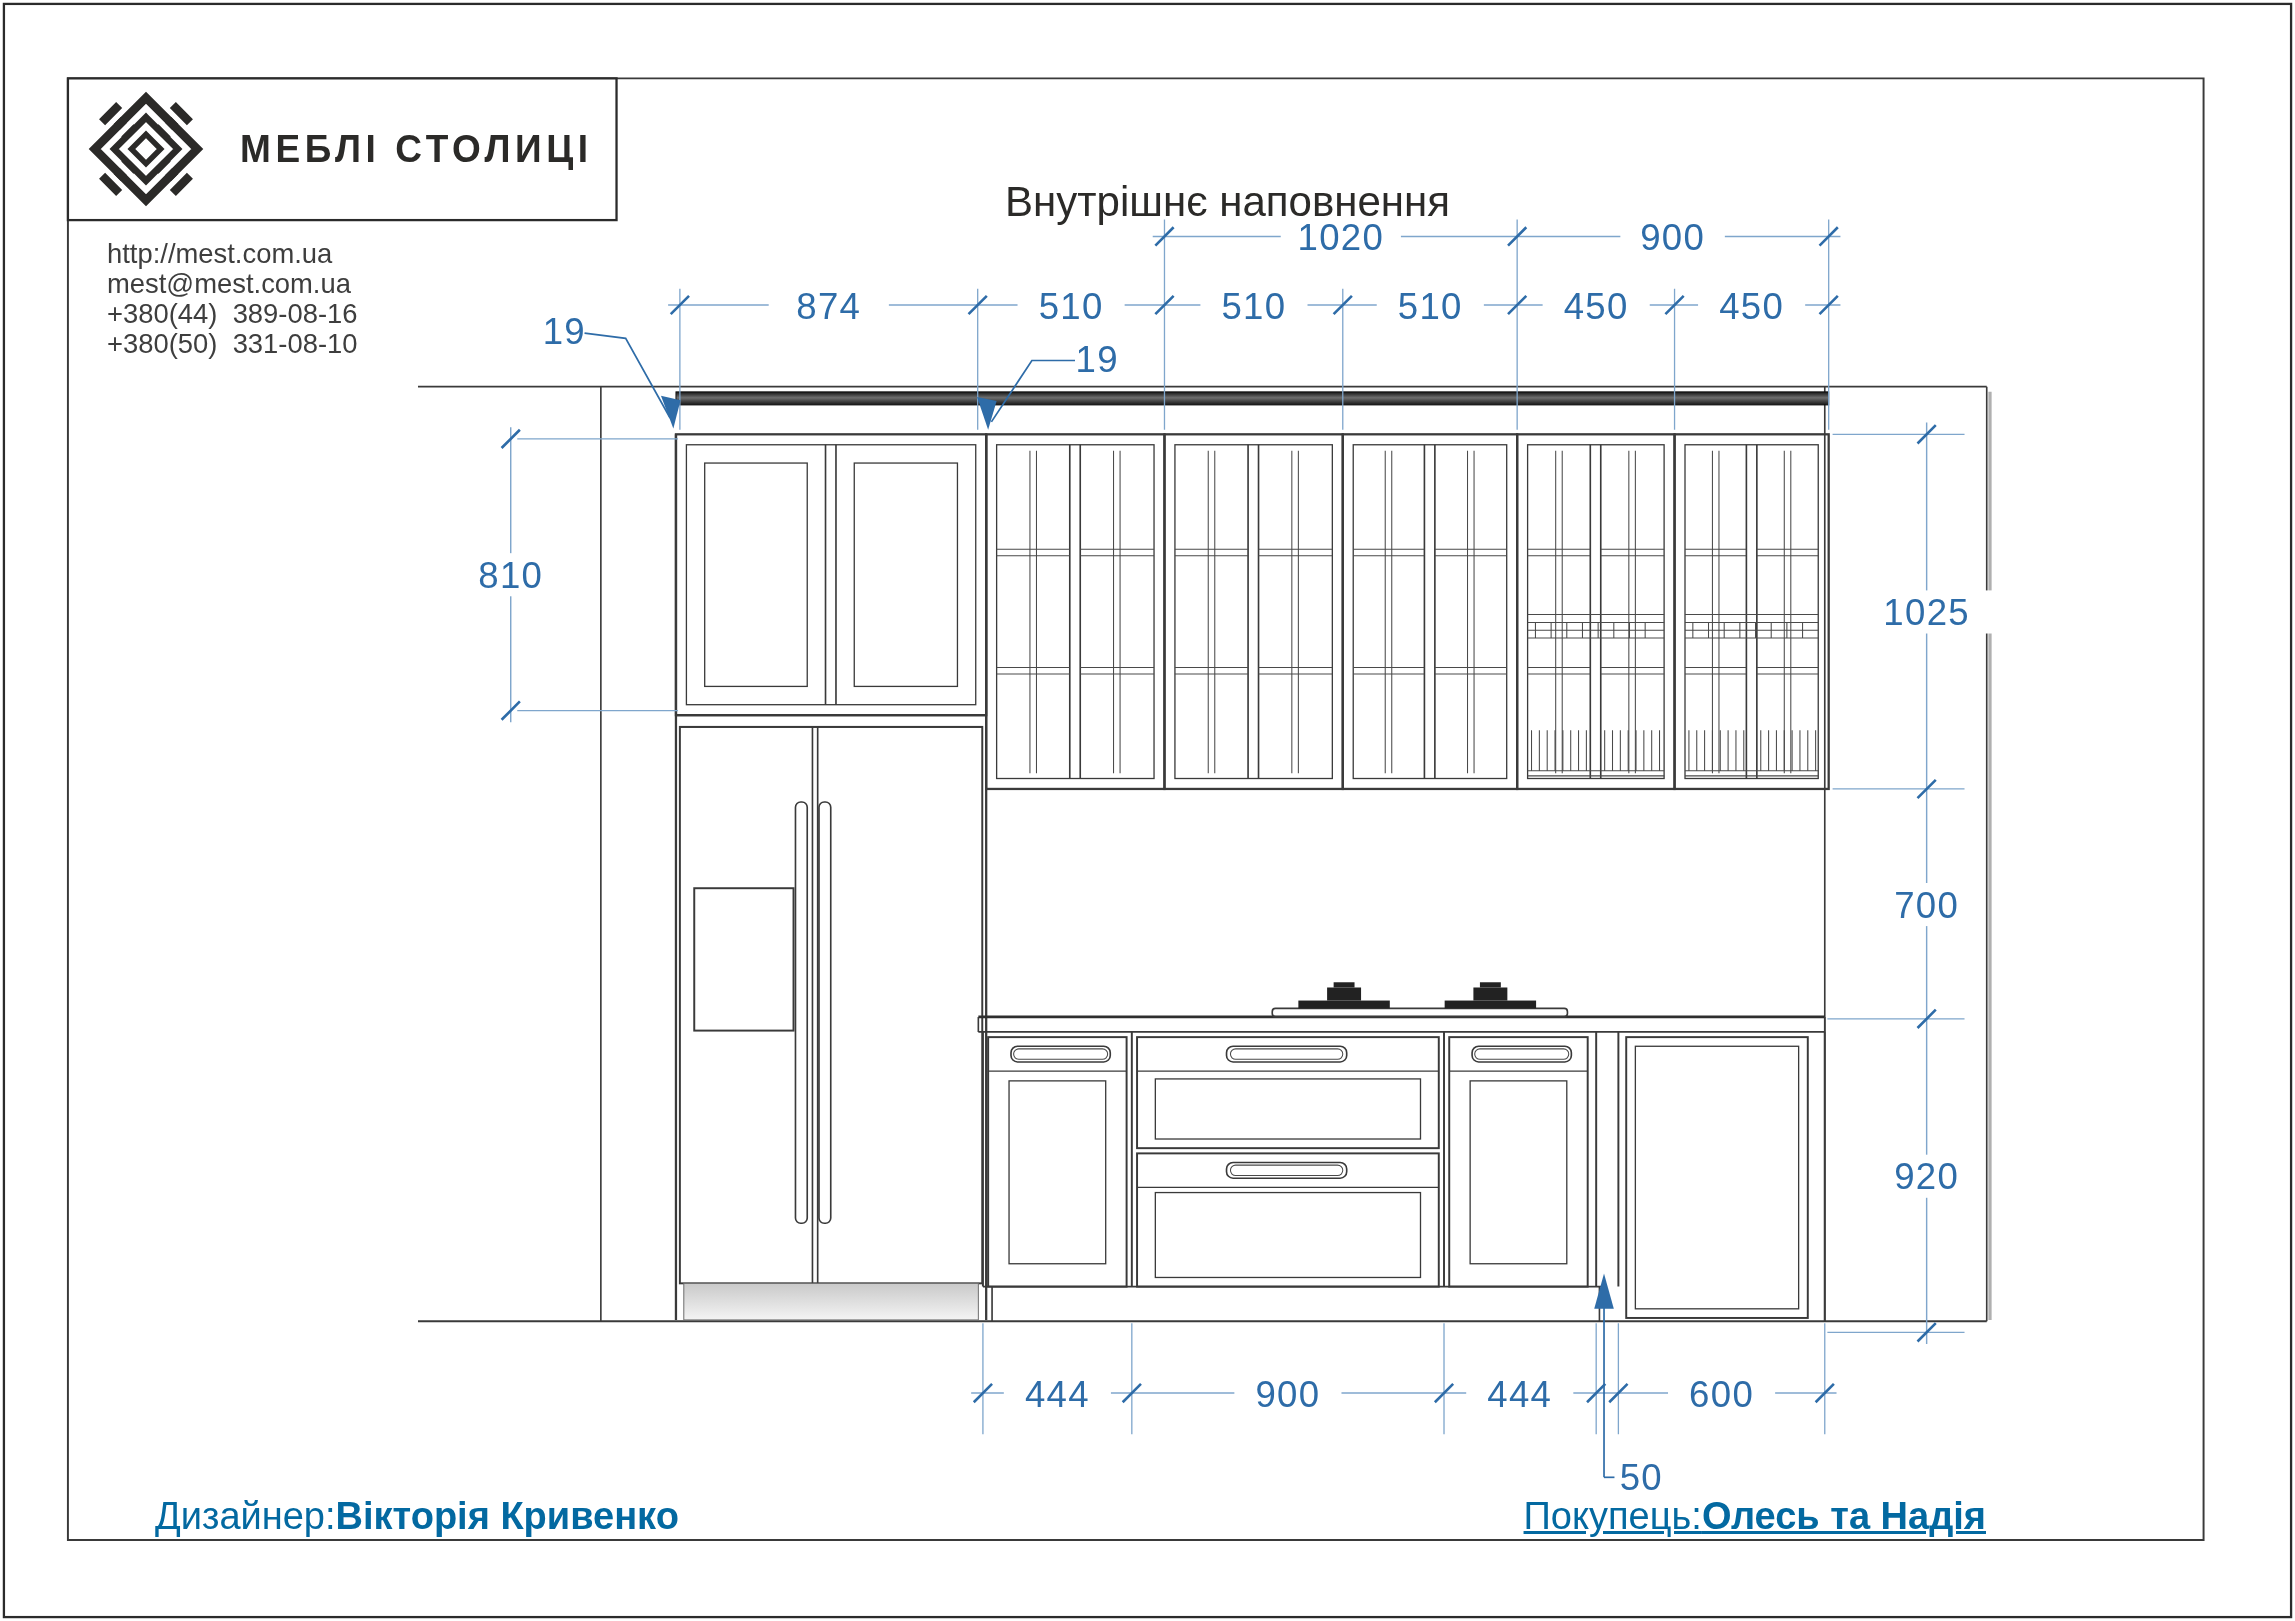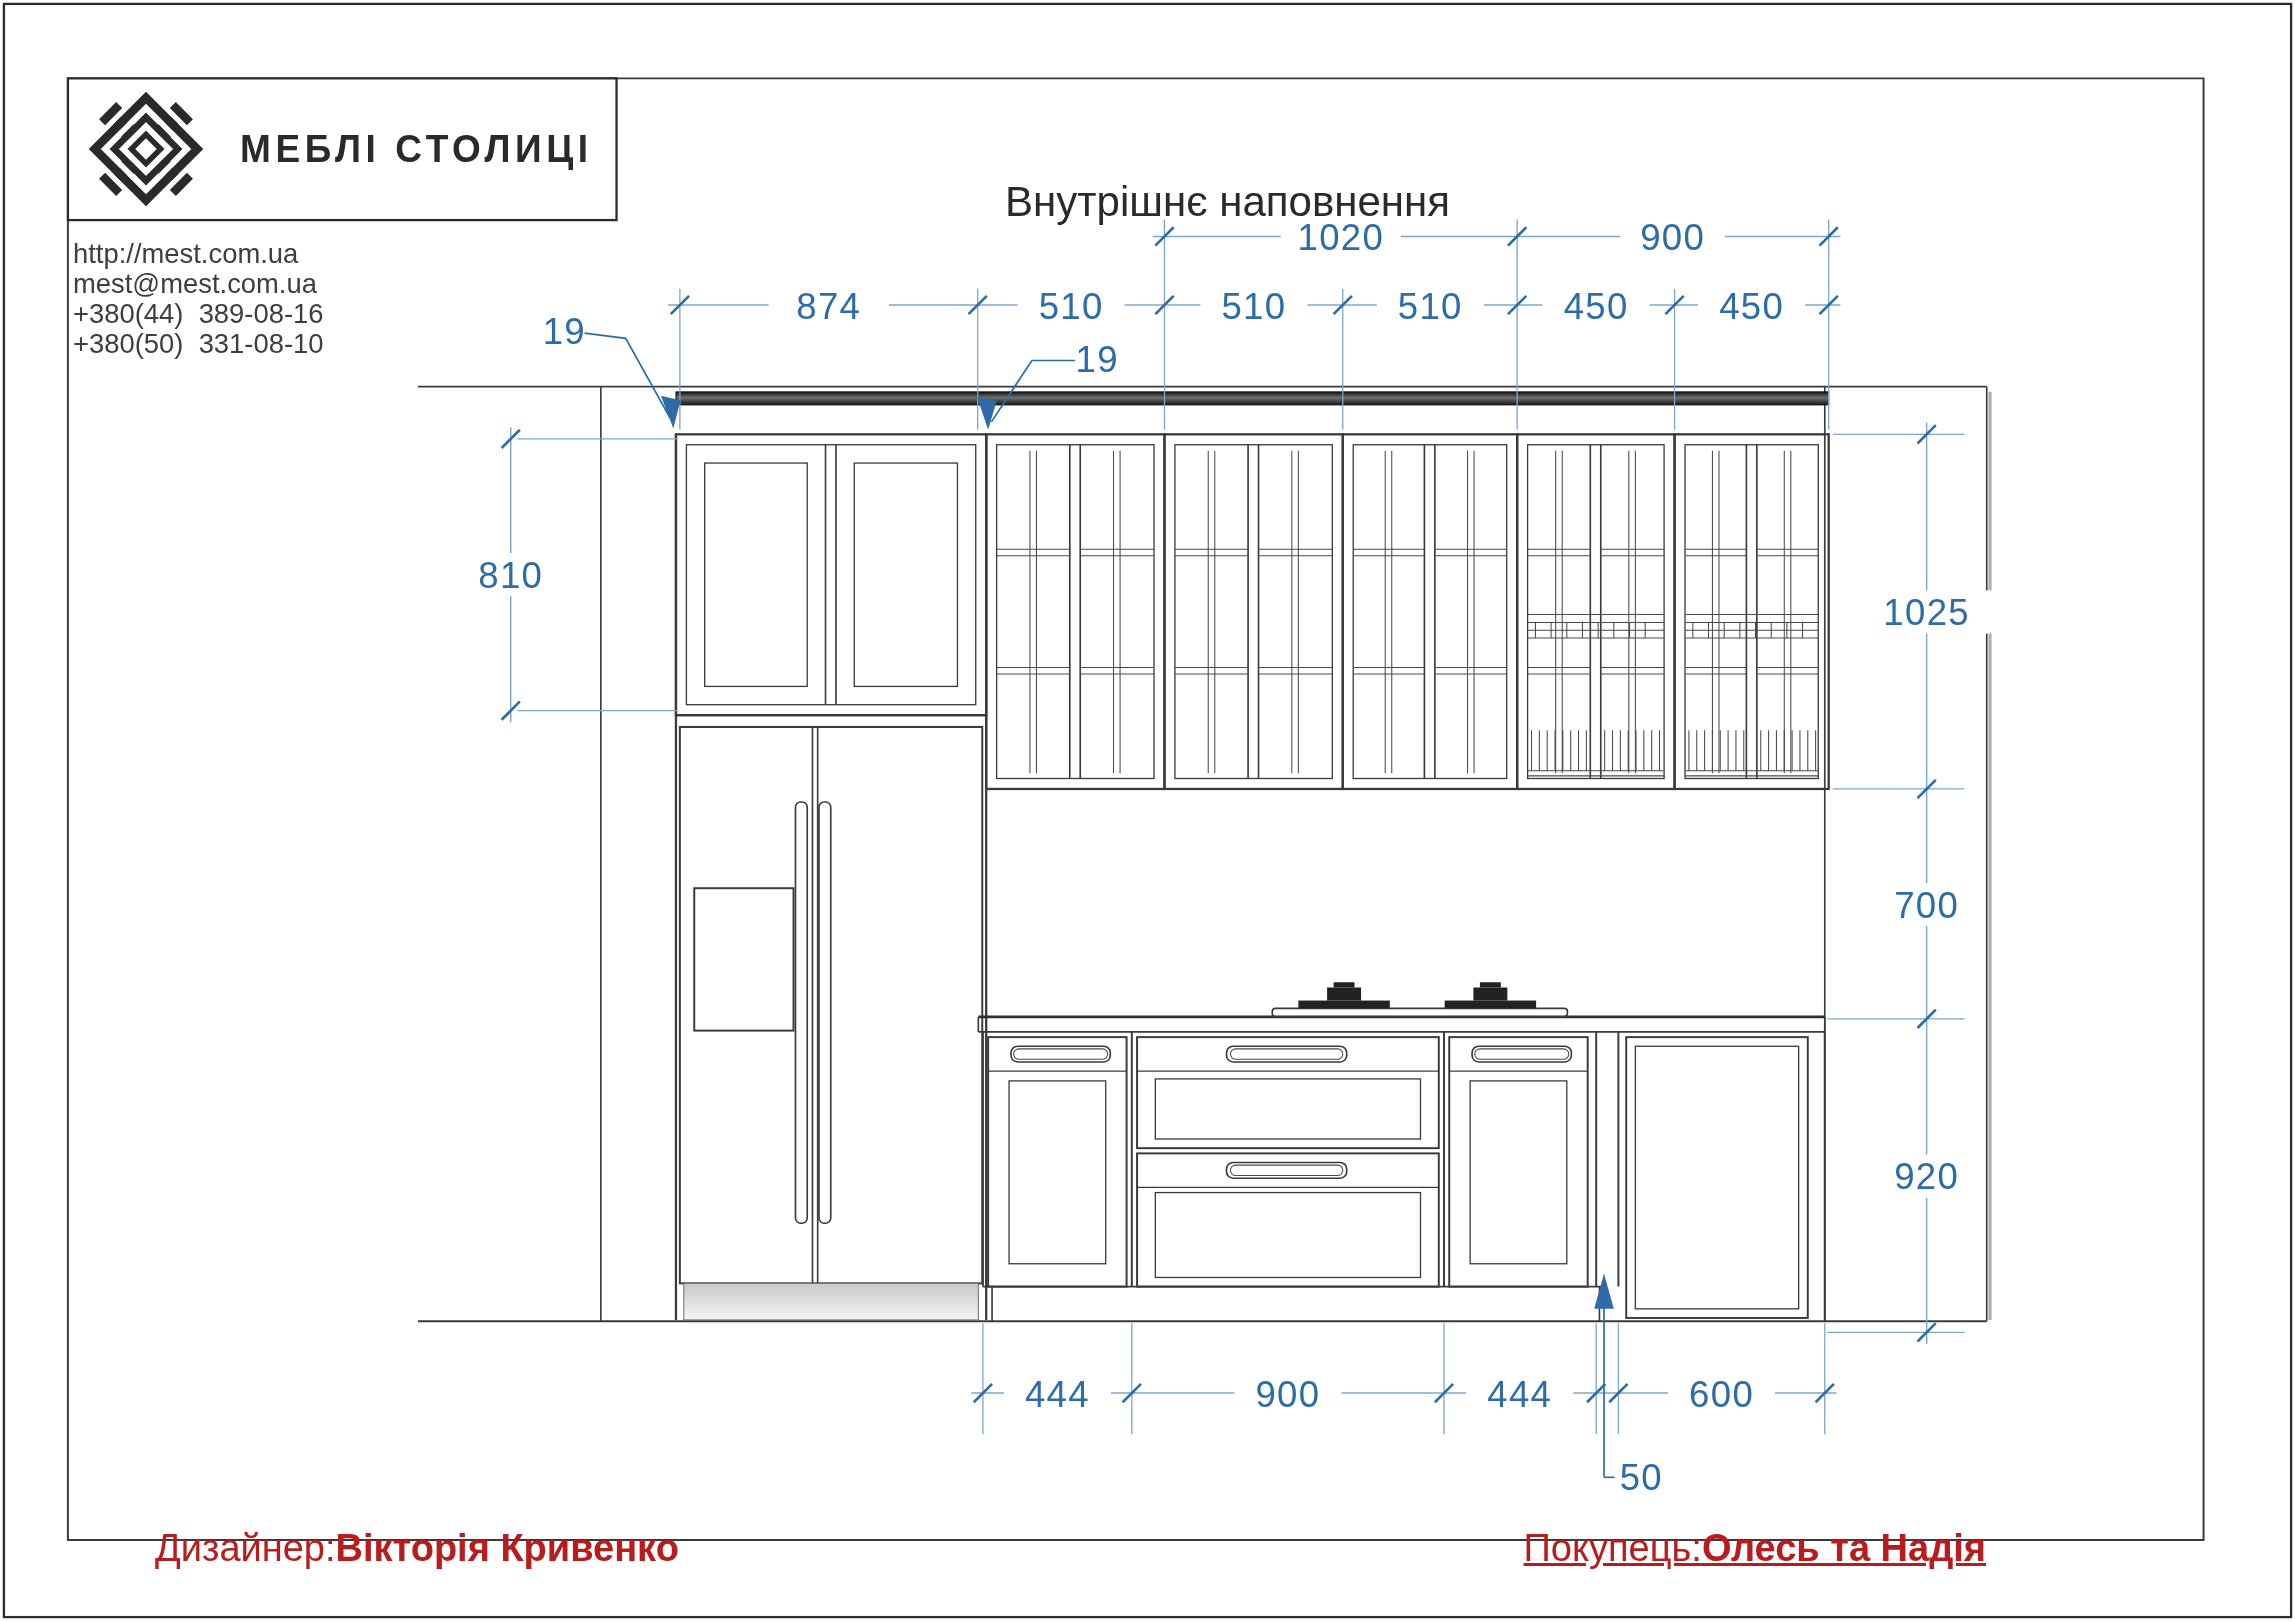--- a/index.html
+++ b/index.html
@@ -14,27 +14,27 @@
     font-family:"Liberation Sans", sans-serif;color:var(--ink);
   }
   .abs{position:absolute;}
   #drawing{position:absolute;left:0;top:0;}
 
   .company-name{
     font-size:37px;font-weight:700;letter-spacing:4.6px;color:#2b2a28;
     white-space:nowrap;transform:scaleY(1.06);
   }
   .contact{
-    font-size:27.4px;line-height:30px;color:#3e3e3e;white-space:pre;
+    font-size:27.4px;line-height:30px;color:#3e3e3e;white-space:pre;margin-left:34px;
   }
   .page-title{
     font-size:42px;font-weight:400;color:#2b2a28;text-align:center;white-space:nowrap;
   }
   .footer-text{
-    font-size:38px;color:#b91c1c;white-space:nowrap;margin-top:32px;
+    font-size:38px;color:#0369a1;white-space:nowrap;
   }
   .footer-text .bold{font-weight:700;}
   .k2 {stroke:var(--ink);stroke-width:2;fill:none;}
   .k25{stroke:var(--ink);stroke-width:2.5;fill:none;}
   .k3 {stroke:var(--ink);stroke-width:3;fill:none;}
   .k35{stroke:var(--ink);stroke-width:3.5;fill:none;}
   .thin{stroke:#4a4a4a;stroke-width:1.6;fill:none;}
   .ext {stroke:var(--dim-line);stroke-width:2;fill:none;}
   .dimline{stroke:var(--dim-line);stroke-width:2.2;fill:none;}
   .tick{stroke:var(--dim-blue);stroke-width:4;fill:none;}

